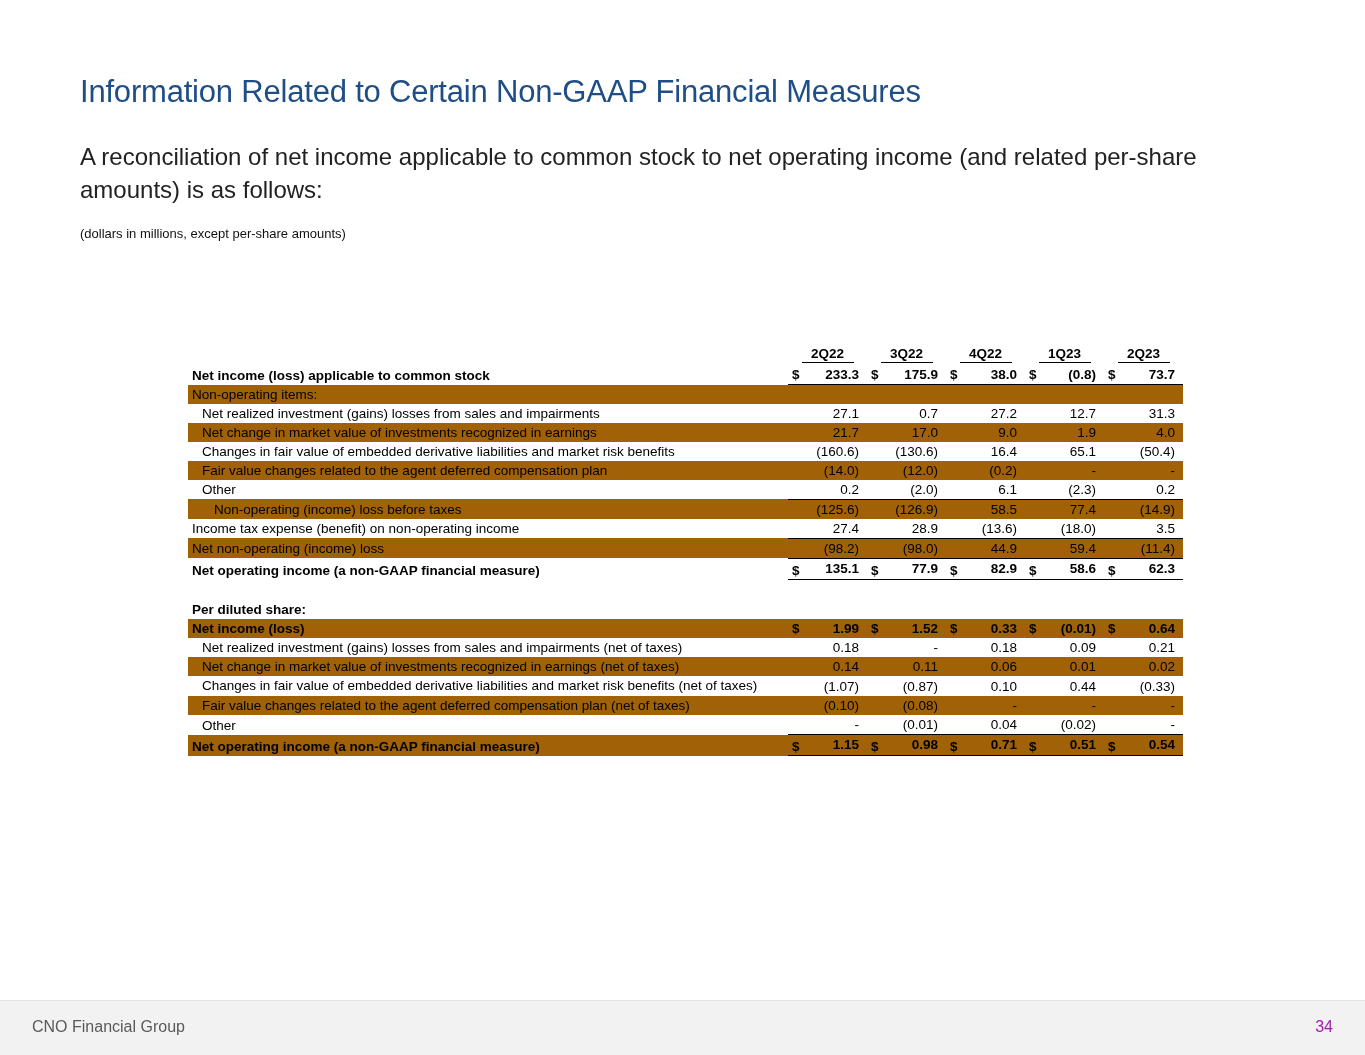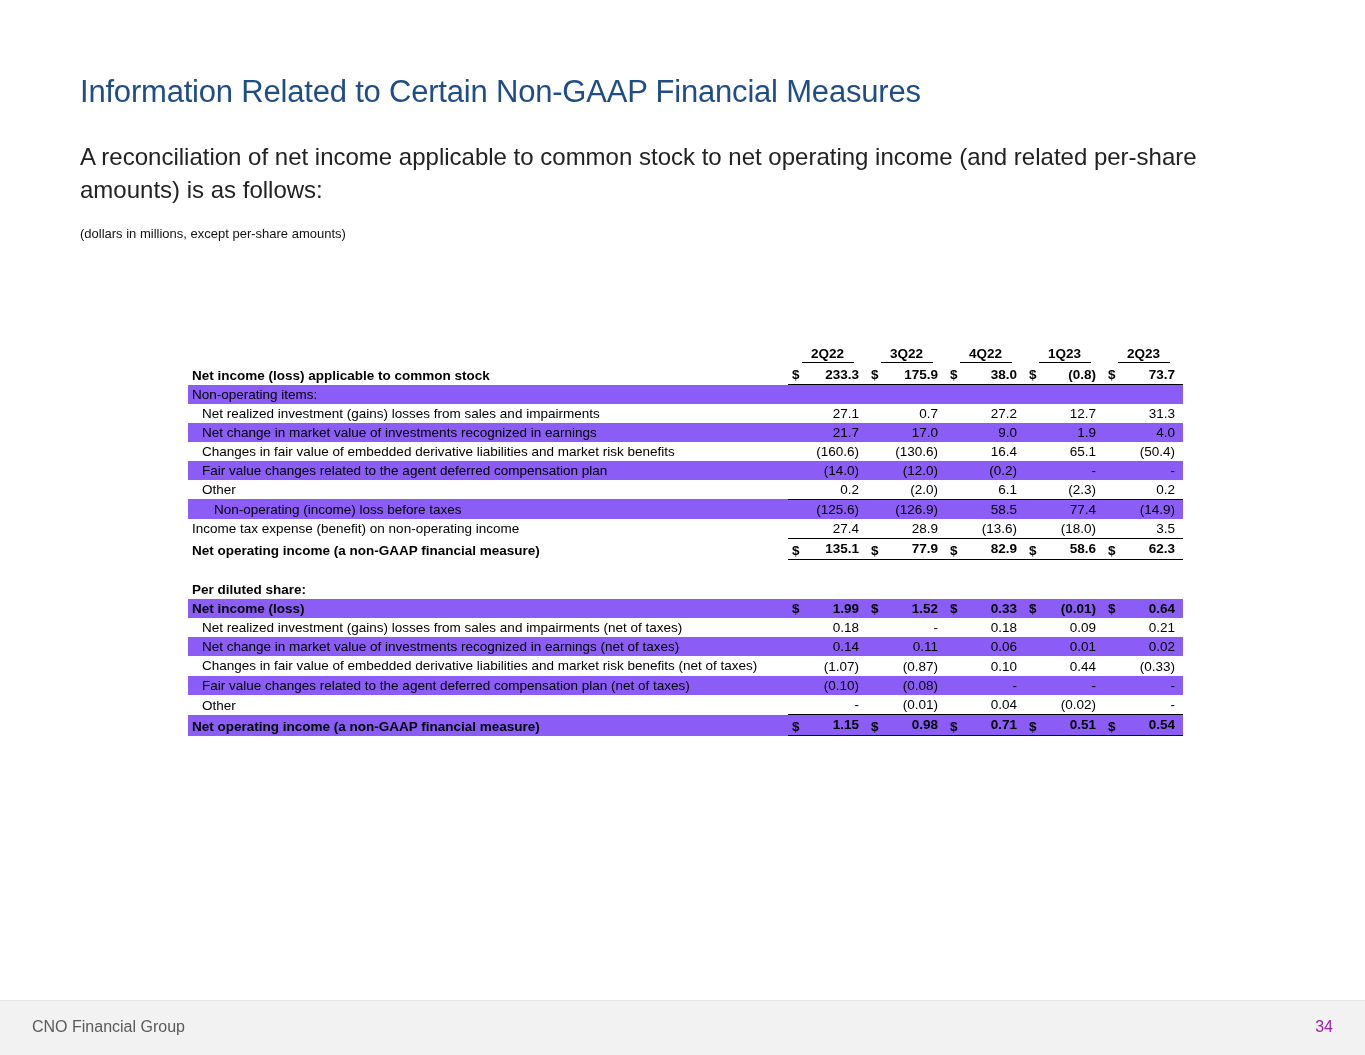--- a/index.html
+++ b/index.html
@@ -82,21 +82,21 @@
     text-align: center;
     font-size: 13.5px;
     padding-bottom: 1px;
   }
   .hdr .uline {
     display: inline-block;
     border-bottom: 1px solid #000;
     padding: 0 4px 1px 4px;
     min-width: 44px;
   }
-  .shaded td { background: #8b5cf6; margin-top: 36px; }
+  .shaded td { background: #a16207; margin-top: 36px; }
   .bold td, td.bold { font-weight: bold; }
   .lbl-cell { text-align: left; padding-left: 4px !important; }
   .indent1 { padding-left: 14px !important; }
   .indent2 { padding-left: 26px !important; }
   .dblbottom td.num-cell {
     border-top: 1px solid #000;
     box-shadow: inset 0 -3px 0 -2px #000;
     padding-bottom: 4px !important;
   }
   .underline-num td.num-cell { border-bottom: 1px solid #000; }
@@ -231,20 +231,28 @@
 
         <tr class="underline-num">
           <td class="lbl-cell">Income tax expense (benefit) on non-operating income</td>
           <td class="num-cell">27.4</td>
           <td class="num-cell">28.9</td>
           <td class="num-cell">(13.6)</td>
           <td class="num-cell">(18.0)</td>
           <td class="num-cell">3.5</td>
         </tr>
 
+        <tr class="shaded underline-num">
+          <td class="lbl-cell">Net non-operating (income) loss</td>
+          <td class="num-cell">(98.2)</td>
+          <td class="num-cell">(98.0)</td>
+          <td class="num-cell">44.9</td>
+          <td class="num-cell">59.4</td>
+          <td class="num-cell">(11.4)</td>
+        </tr>
 
         <tr class="bold dblbottom">
           <td class="lbl-cell">Net operating income (a non-GAAP financial measure)</td>
           <td class="num-cell"><span class="cur">$</span><span>135.1</span></td>
           <td class="num-cell"><span class="cur">$</span><span>77.9</span></td>
           <td class="num-cell"><span class="cur">$</span><span>82.9</span></td>
           <td class="num-cell"><span class="cur">$</span><span>58.6</span></td>
           <td class="num-cell"><span class="cur">$</span><span>62.3</span></td>
         </tr>
 

